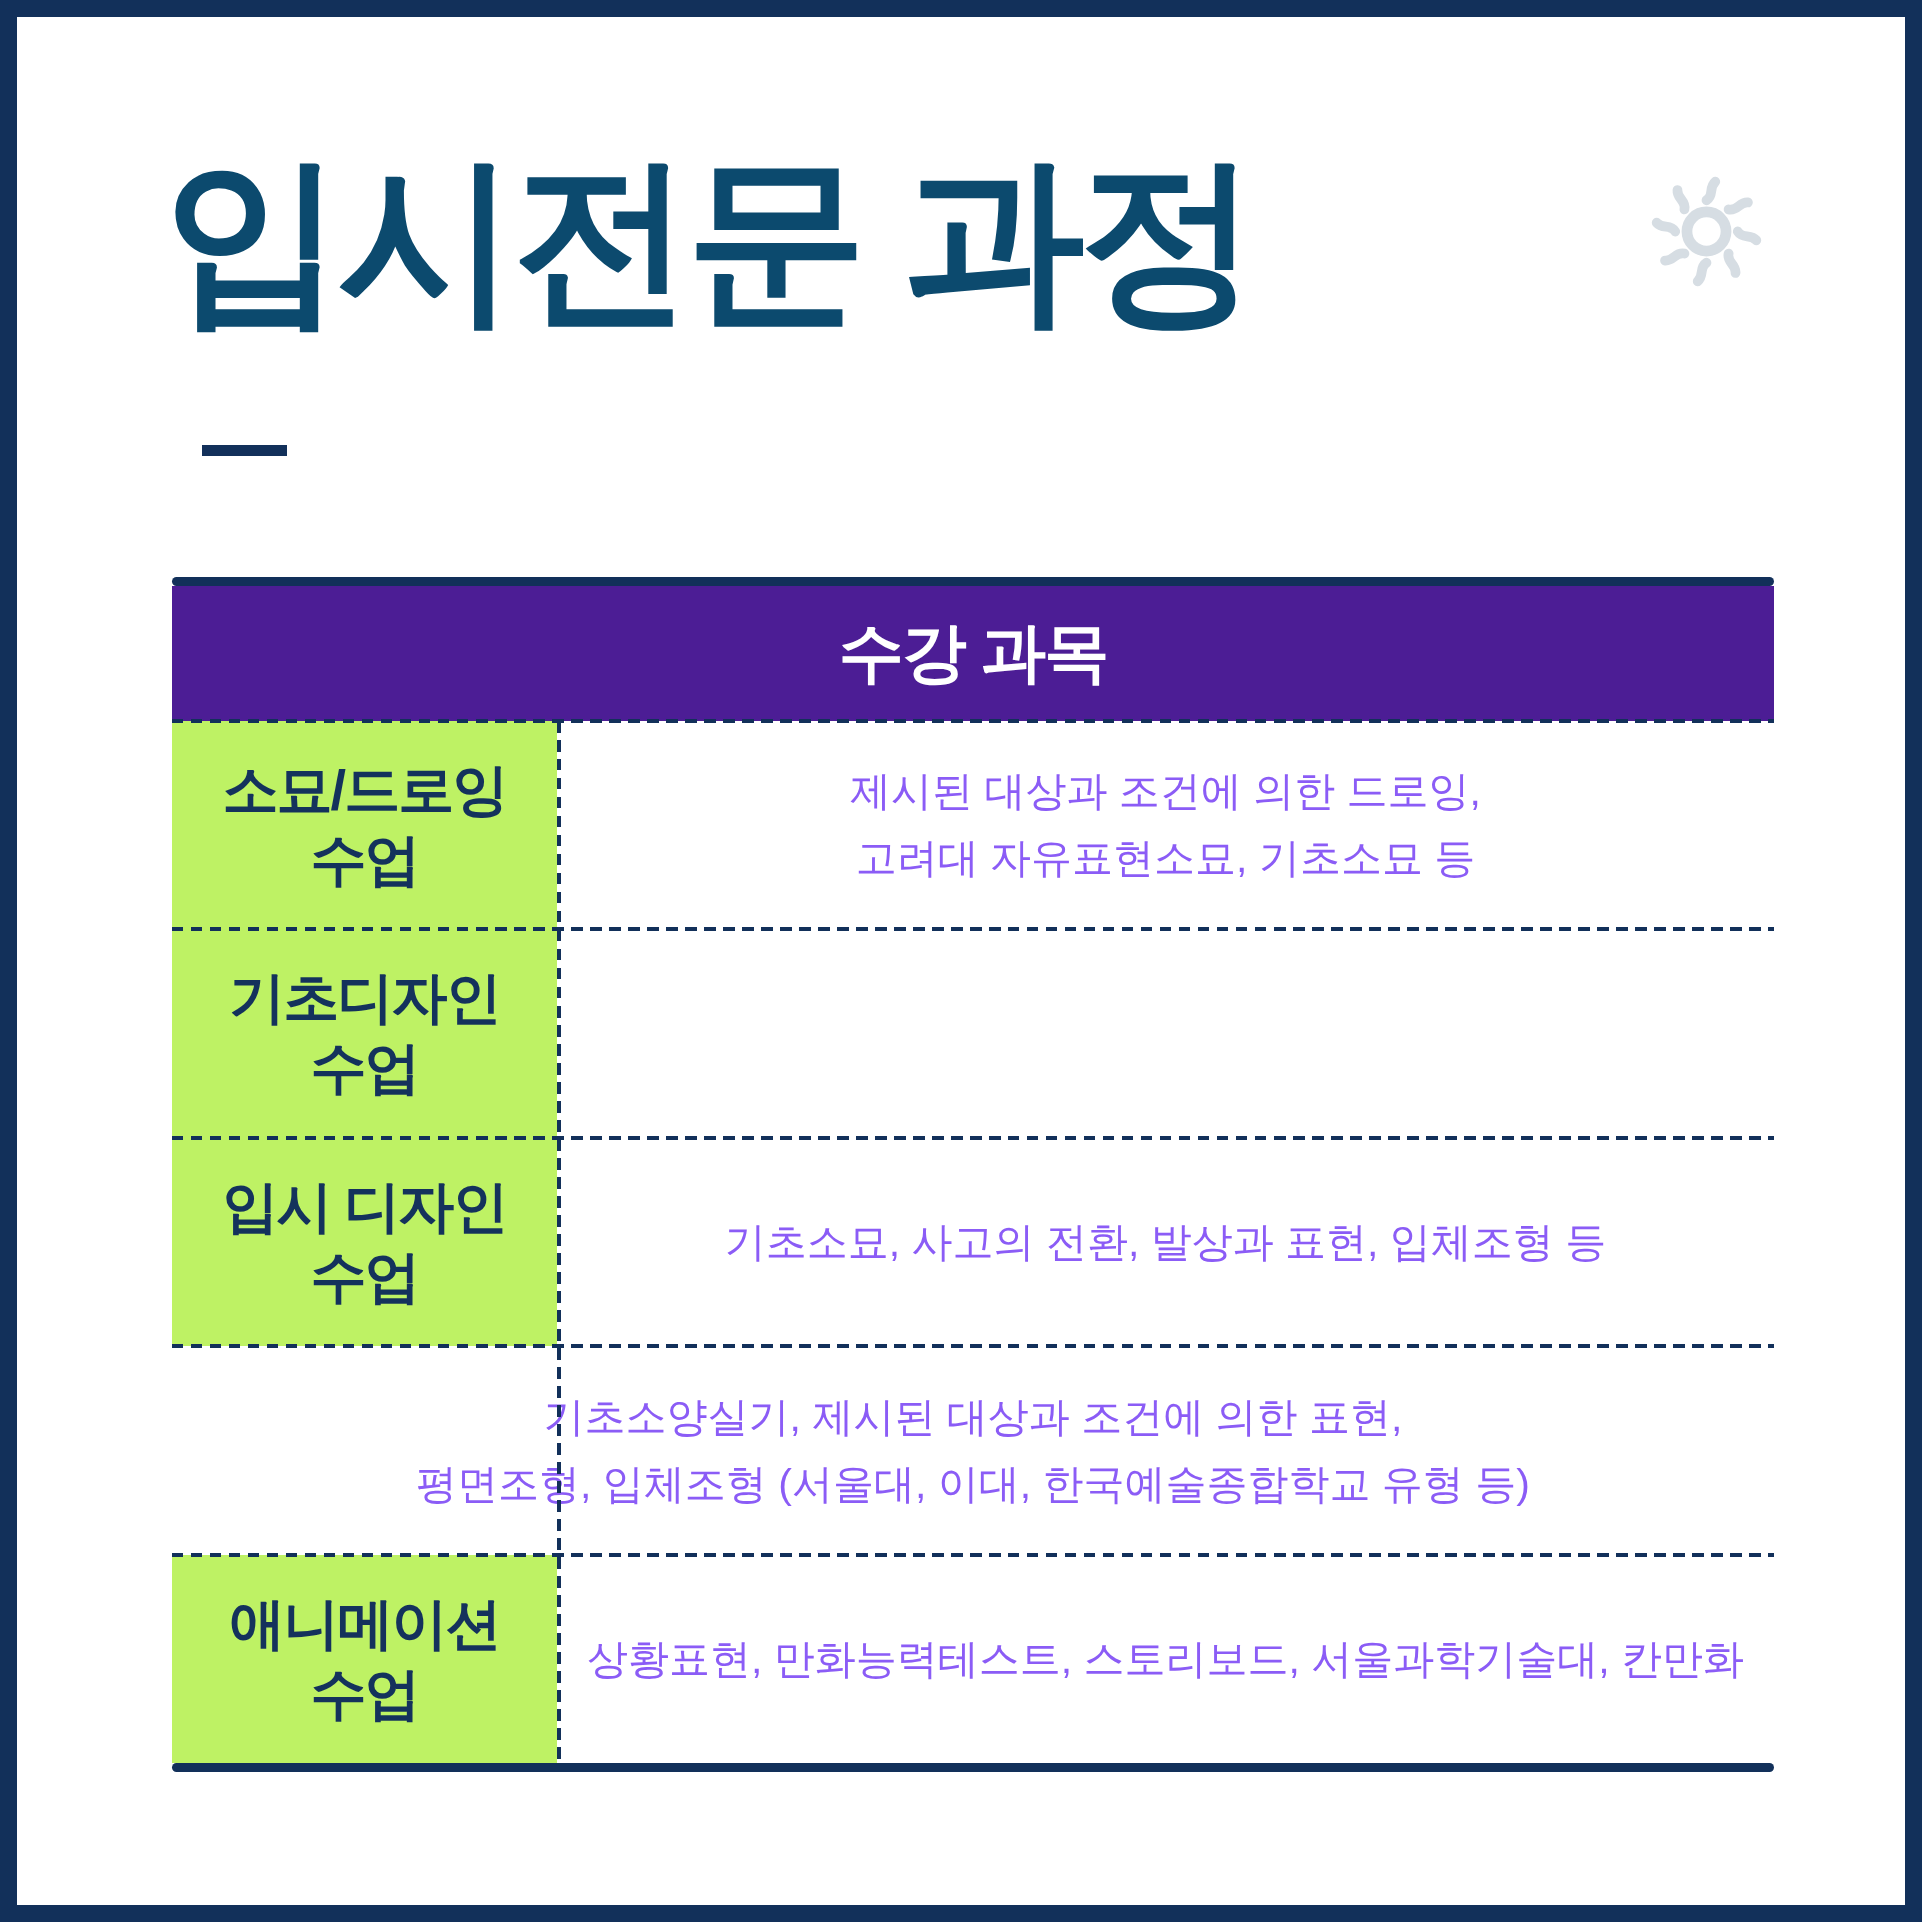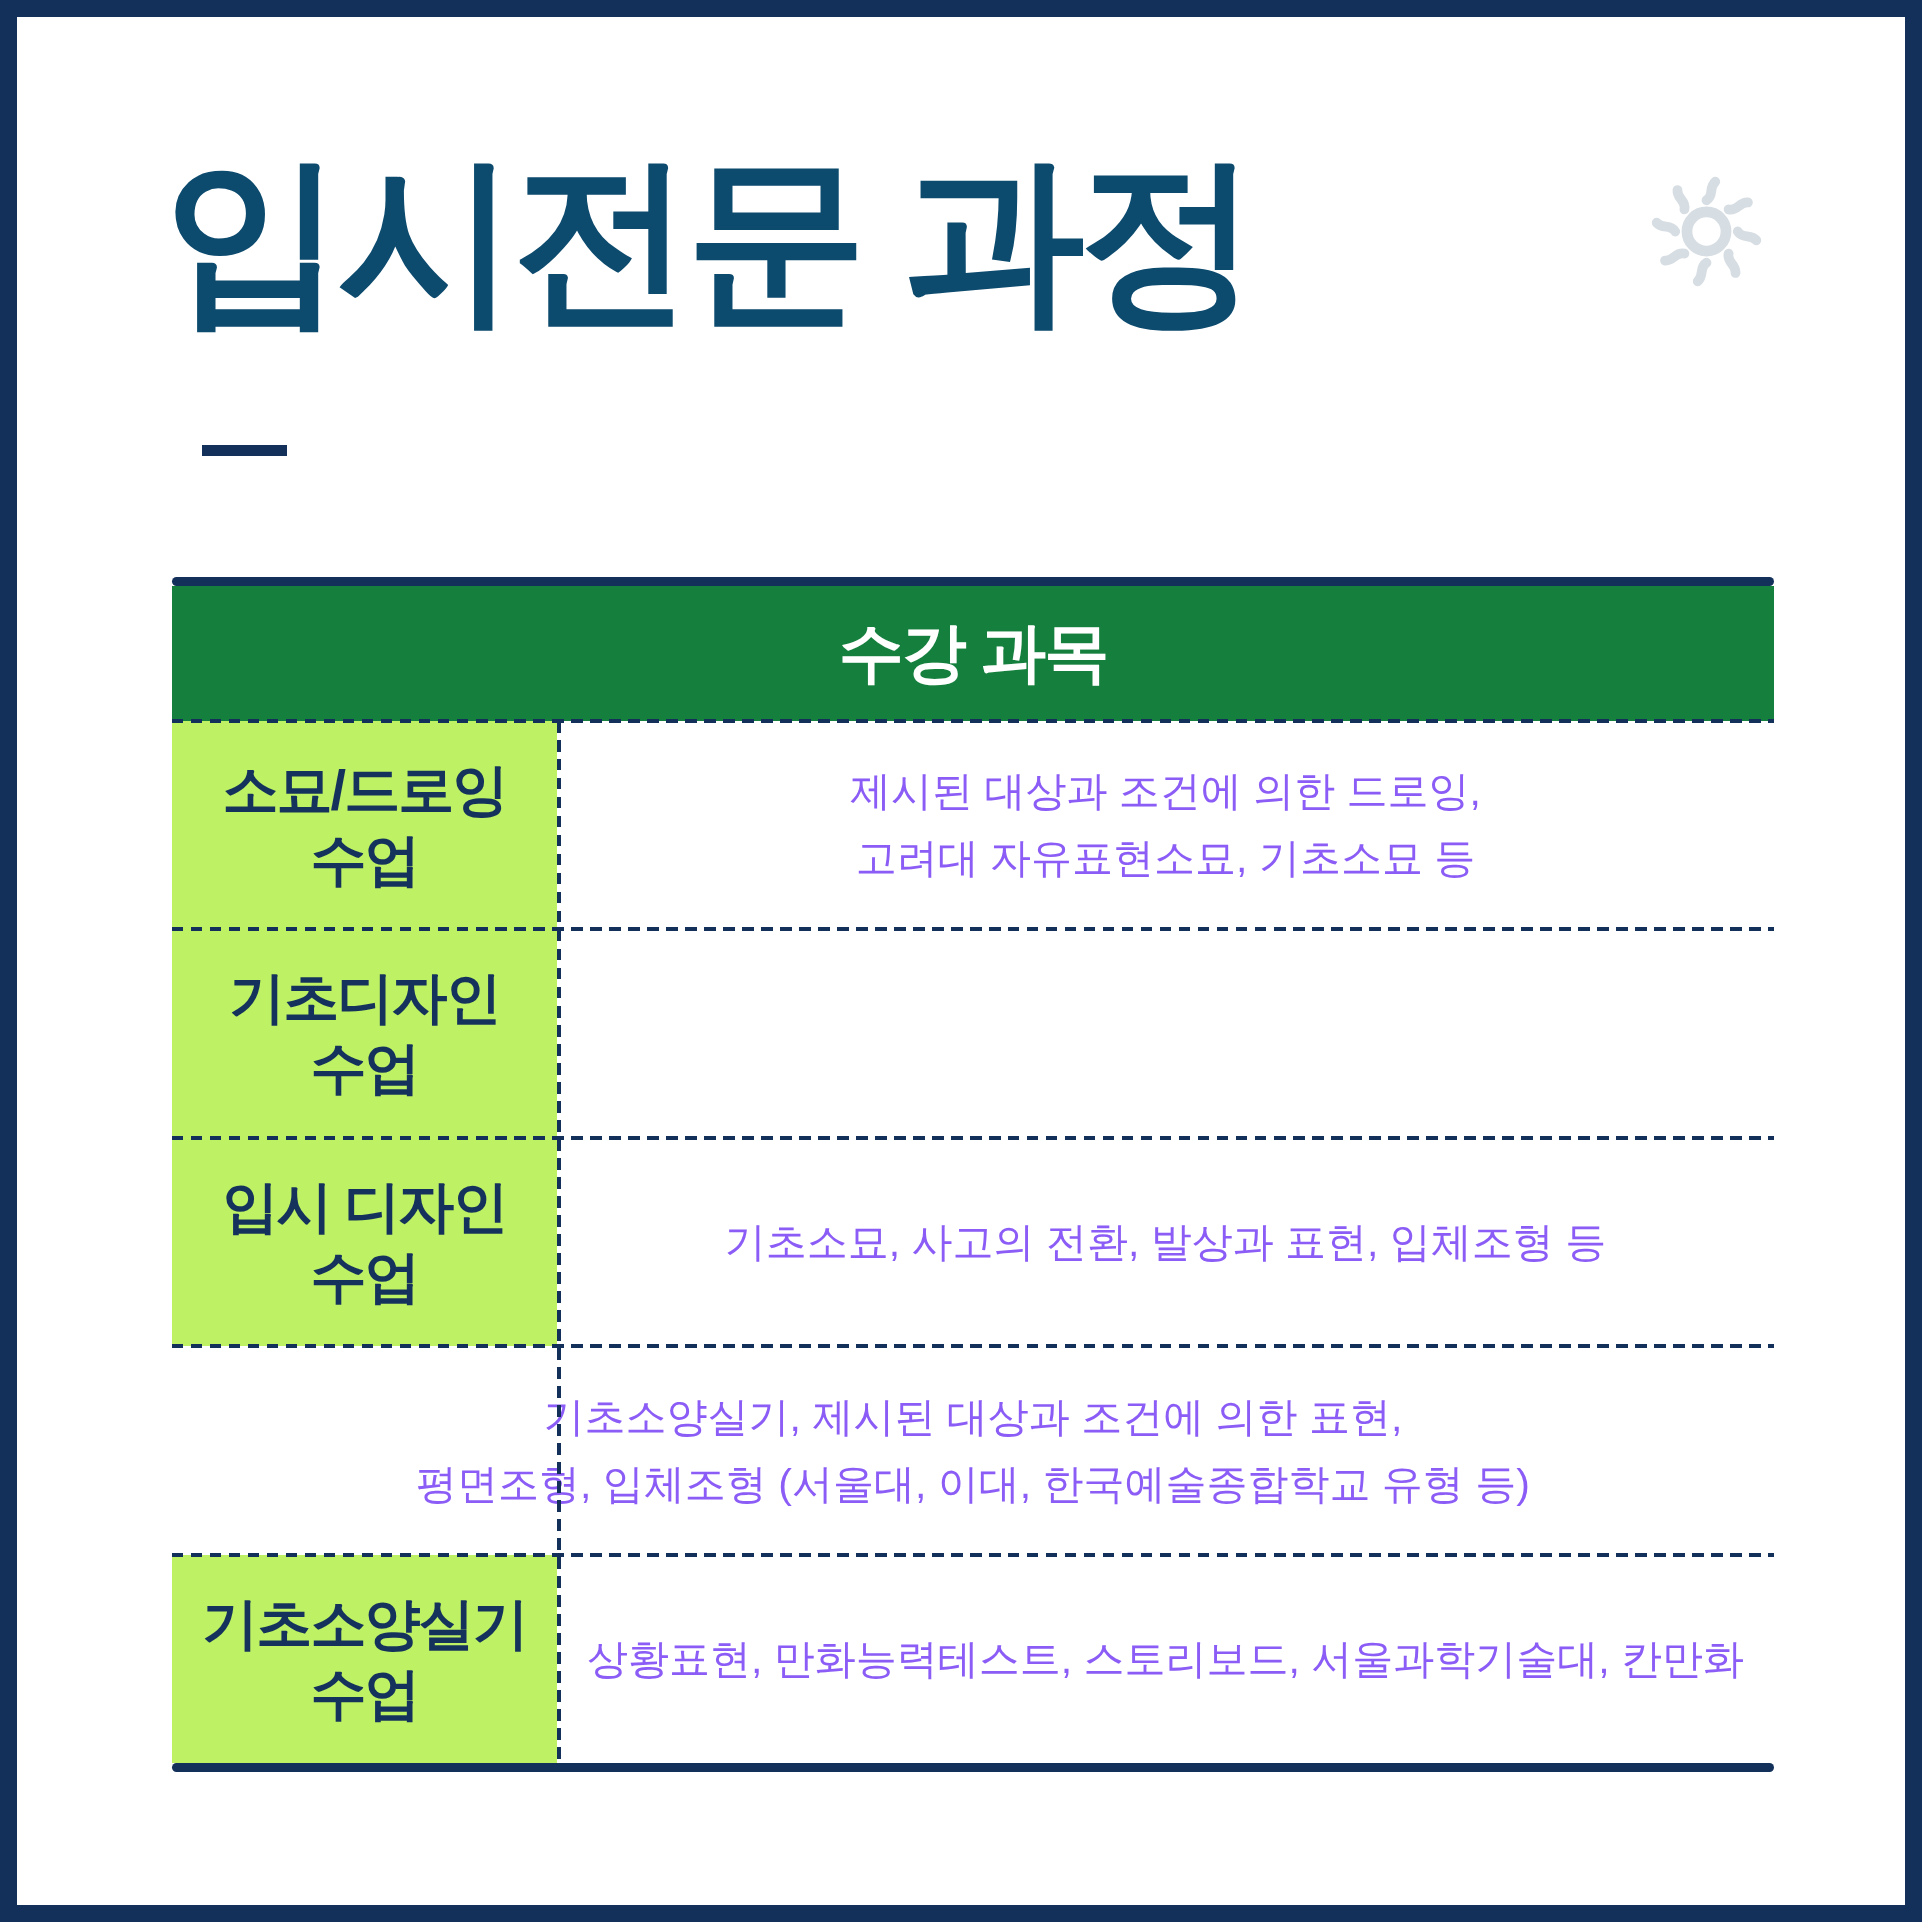--- a/index.html
+++ b/index.html
@@ -45,21 +45,21 @@
     flex-direction:column;
   }
   .hline{
     height:8.6px;
     background:#12305a;
     border-radius:4.8px;
     flex:0 0 auto;
   }
   .table-header{
     flex:0 0 135px;
-    background:#15803d;
+    background:#4c1d95;
     display:flex;
     align-items:center;
     justify-content:center;
     color:#ffffff;
     font-size:65px;
     font-weight:900;
     letter-spacing:-1.9px;
   }
   .table-body{
     flex:1 1 auto;
@@ -182,21 +182,21 @@
         <div class="row-sep"></div>
         <div class="cell-desc">
           <span>기초소양실기, 제시된 대상과 조건에 의한 표현,
 평면조형, 입체조형 (서울대, 이대, 한국예술종합학교 유형 등)</span>
         </div>
       </div>
 
       <div class="t-row">
         <div class="row-sep"></div>
         <div class="cell-label">
-          <span>기초소양실기
+          <span>애니메이션
 수업</span>
         </div>
         <div class="cell-desc">
           <span>상황표현, 만화능력테스트, 스토리보드, 서울과학기술대, 칸만화</span>
         </div>
       </div>
 
     </div>
 
     <div class="hline"></div>

